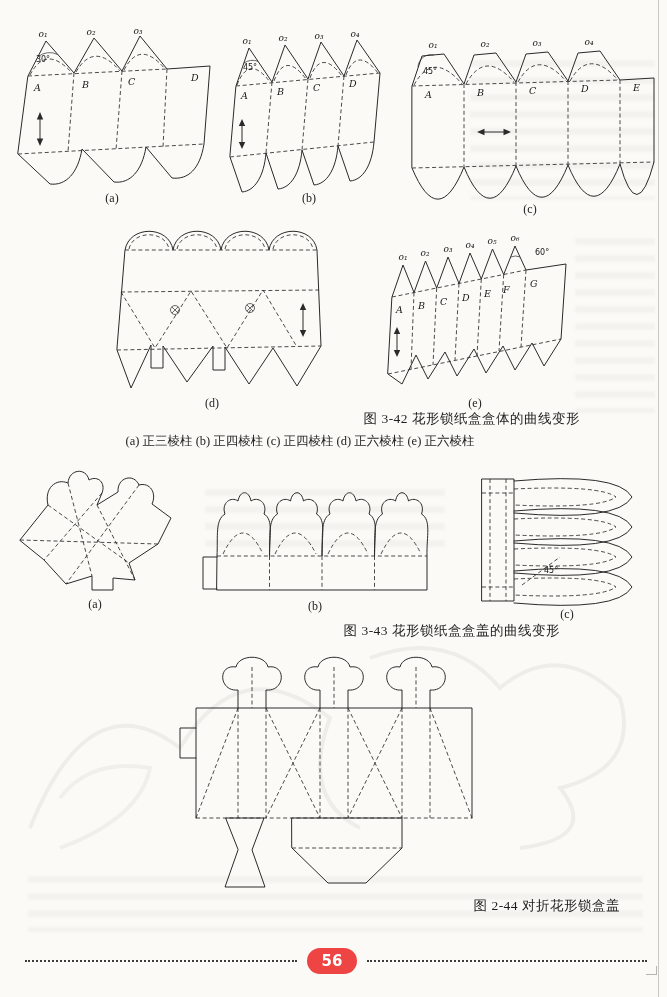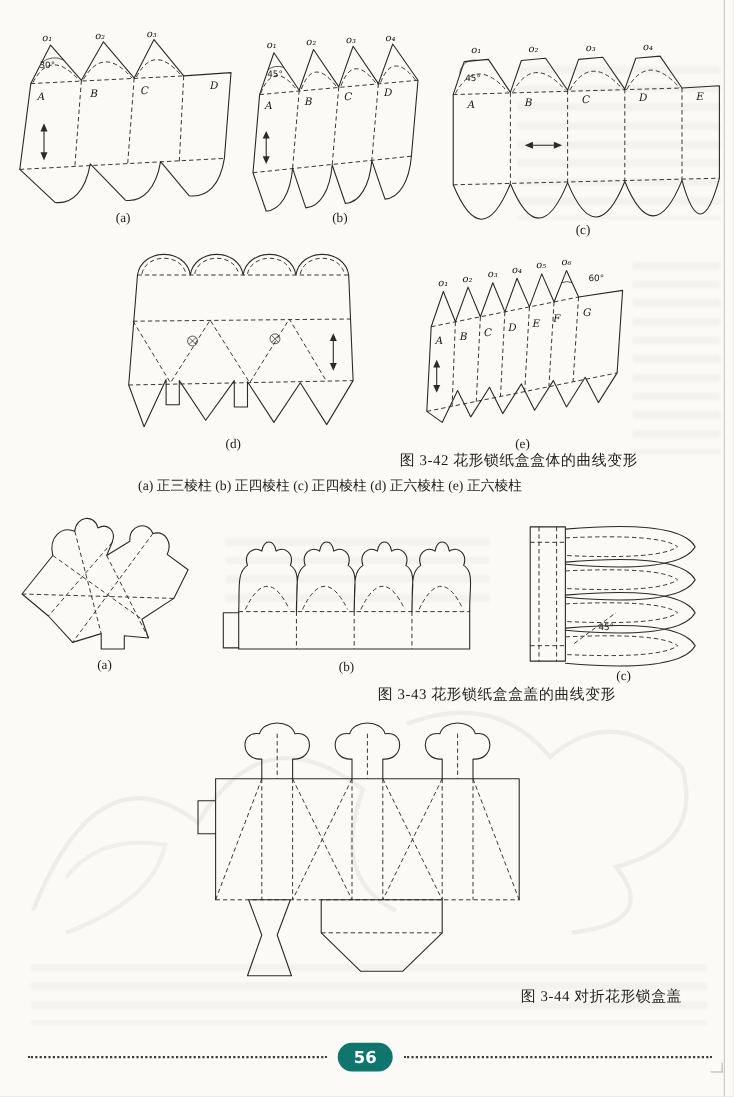--- a/index.html
+++ b/index.html
@@ -13,21 +13,21 @@
   svg text{fill:#161616;}
   .lbl{font:italic 9.5px "DejaVu Serif",serif;}
   .olbl{font:italic 9px "DejaVu Serif",serif;}
   .ang{font:8px "DejaVu Sans",sans-serif;}
   .caption{position:absolute;text-align:right;font-size:13.5px;letter-spacing:.5px;}
   .subcaption{position:absolute;text-align:center;font-size:12.5px;}
   .sublabel{position:absolute;text-align:center;font-size:12px;width:80px;}
   .bleed{position:absolute;pointer-events:none;filter:blur(1px);opacity:.5;
          background:repeating-linear-gradient(180deg, rgba(70,70,70,.08) 0 7px, transparent 7px 17px);}
   .rule{position:absolute;top:960px;height:0;border-top:2px dotted #3c3c3c;}
-  #page-badge{position:absolute;left:307px;top:948px;width:50px;height:26px;background:#0f766e;
+  #page-badge{position:absolute;left:307px;top:948px;width:50px;height:26px;background:#ef4444;
          border-radius:13px;color:#fff;font:bold 15px/26px "DejaVu Sans",sans-serif;text-align:center;}
   #edge-line{position:absolute;left:658px;top:0;width:1px;height:997px;background:#c9c7c1;}
   #corner-mark{position:absolute;left:646px;top:966px;width:10px;height:8px;
          border-right:1px solid #9a9a94;border-bottom:1px solid #9a9a94;opacity:.7;}
   .wm{position:absolute;pointer-events:none;}
 </style>
 </head>
 <body>
 
 <div id="page">
@@ -292,21 +292,21 @@
       <path class="dash" d="M176,58 L230,168"></path>
       <path class="dash" d="M230,58 L176,168"></path>
       <path class="dash" d="M24,168 L66,58"></path>
       <path class="dash" d="M258,58 L300,168"></path>
 
       <path class="solid" d="M54,168 L92,168 L80,200 L93,237 L53,237 L66,200 Z"></path>
       <path class="solid" d="M120,168 L230,168 L230,198 L194,233 L156,233 L120,198 Z"></path>
       <path class="dash" d="M120,198 L230,198"></path>
     </svg>
   </div>
-  <div class="caption" style="left:40px;top:897px;width:580px;">图 3-44  对折花形锁盒盖</div>
+  <div class="caption" style="left:40px;top:897px;width:580px;">图 2-44  对折花形锁盒盖</div>
 
   <div class="rule" style="left:25px;width:272px;"></div>
   <div class="rule" style="left:367px;width:280px;"></div>
   <div id="page-badge">56</div>
 
   <div id="edge-line"></div>
   <div id="corner-mark"></div>
 </div>
 
 </body></html>

